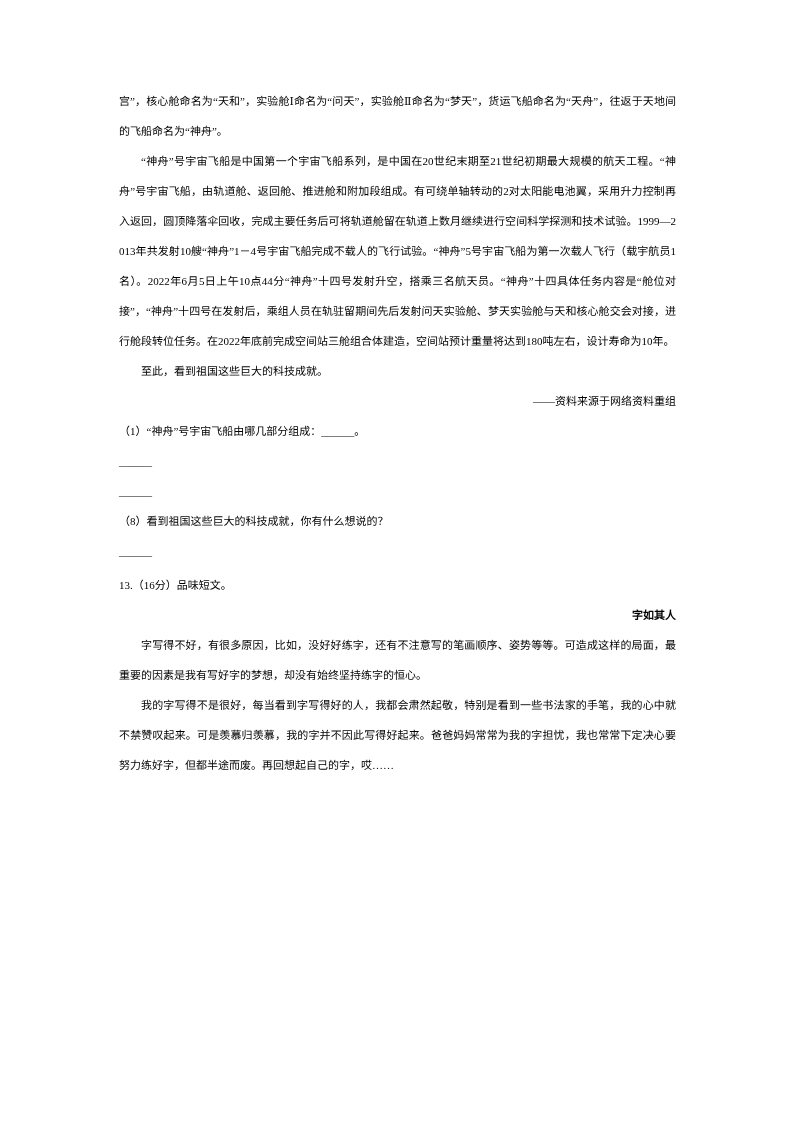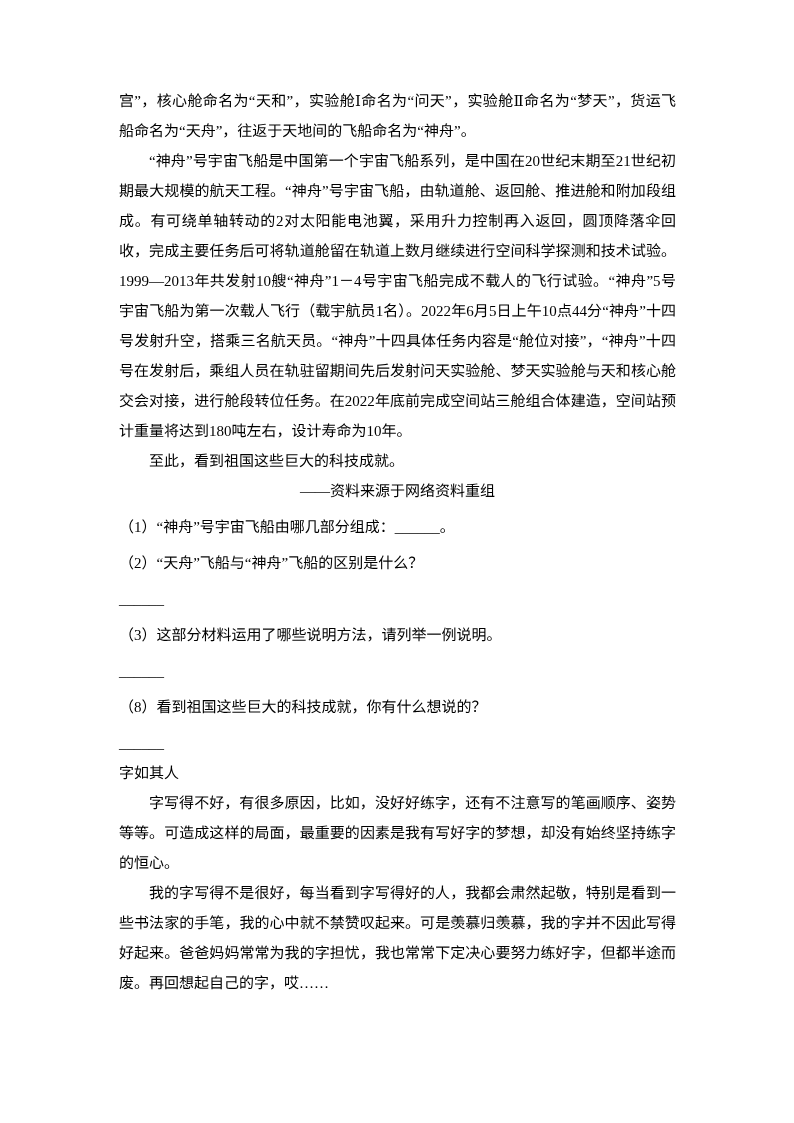--- a/index.html
+++ b/index.html
@@ -11,60 +11,59 @@
     position: relative;
     width: 794px;
     height: 1123px;
     margin: 0 auto;
     background: #ffffff;
     color: #000000;
     padding: 86px 118px 40px 119px;
     overflow: hidden;
   }
   .para {
-    font-size: 15px;
+    font-size: 11px;
     line-height: 30px;
     text-align: justify;
     text-justify: inter-ideograph;
     word-break: break-all;
   }
   .indent { text-indent: 2em; }
-  .right  { text-align: center; }
-  .center { text-align: left; text-indent: 0; }
-  .q, .blankline { margin-top: 6px; }
+  .right  { text-align: right; }
+  .center { text-align: right; text-indent: 0; font-weight: bold; }
+  .q, .blankline { }
   .sec-header { margin-top: 4px; }
 </style>
 </head>
 <body>
 
 <div class="page">
 
   <p class="para">宫”，核心舱命名为“天和”，实验舱Ⅰ命名为“问天”，实验舱Ⅱ命名为“梦天”，货运飞船命名为“天舟”，往返于天地间的飞船命名为“神舟”。</p>
 
   <p class="para indent">“神舟”号宇宙飞船是中国第一个宇宙飞船系列，是中国在20世纪末期至21世纪初期最大规模的航天工程。“神舟”号宇宙飞船，由轨道舱、返回舱、推进舱和附加段组成。有可绕单轴转动的2对太阳能电池翼，采用升力控制再入返回，圆顶降落伞回收，完成主要任务后可将轨道舱留在轨道上数月继续进行空间科学探测和技术试验。1999—2013年共发射10艘“神舟”1－4号宇宙飞船完成不载人的飞行试验。“神舟”5号宇宙飞船为第一次载人飞行（载宇航员1名）。2022年6月5日上午10点44分“神舟”十四号发射升空，搭乘三名航天员。“神舟”十四具体任务内容是“舱位对接”，“神舟”十四号在发射后，乘组人员在轨驻留期间先后发射问天实验舱、梦天实验舱与天和核心舱交会对接，进行舱段转位任务。在2022年底前完成空间站三舱组合体建造，空间站预计重量将达到180吨左右，设计寿命为10年。</p>
 
   <p class="para indent">至此，看到祖国这些巨大的科技成就。</p>
 
   <p class="para right">——资料来源于网络资料重组</p>
 
   <p class="para q">（1）“神舟”号宇宙飞船由哪几部分组成：______。</p>
 
-  <p class="para q">（2）“天舟”飞船与“神舟”飞船的区别是什么？</p>
 
   <p class="para blankline">______</p>
 
-  <p class="para q">（3）这部分材料运用了哪些说明方法，请列举一例说明。</p>
 
   <p class="para blankline">______</p>
 
 
   <p class="para q">（8）看到祖国这些巨大的科技成就，你有什么想说的？</p>
 
   <p class="para blankline">______</p>
 
+  <p class="para sec-header">13.（16分）品味短文。</p>
 
   <p class="para center">字如其人</p>
 
   <p class="para indent">字写得不好，有很多原因，比如，没好好练字，还有不注意写的笔画顺序、姿势等等。可造成这样的局面，最重要的因素是我有写好字的梦想，却没有始终坚持练字的恒心。</p>
 
   <p class="para indent">我的字写得不是很好，每当看到字写得好的人，我都会肃然起敬，特别是看到一些书法家的手笔，我的心中就不禁赞叹起来。可是羡慕归羡慕，我的字并不因此写得好起来。爸爸妈妈常常为我的字担忧，我也常常下定决心要努力练好字，但都半途而废。再回想起自己的字，哎……</p>
 
 </div>
 
 </body></html>

